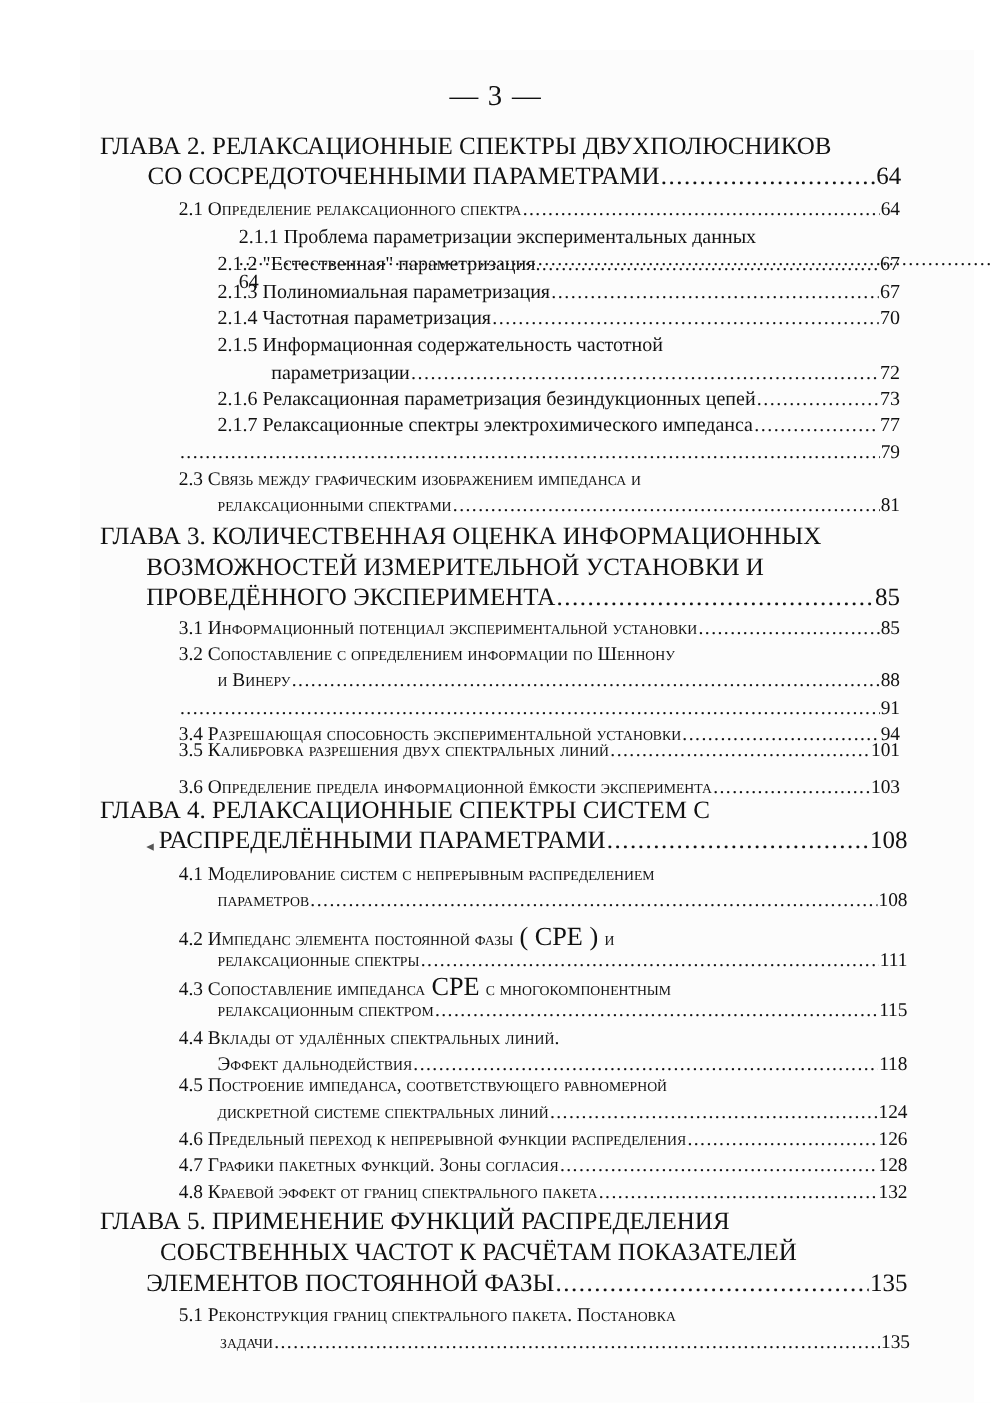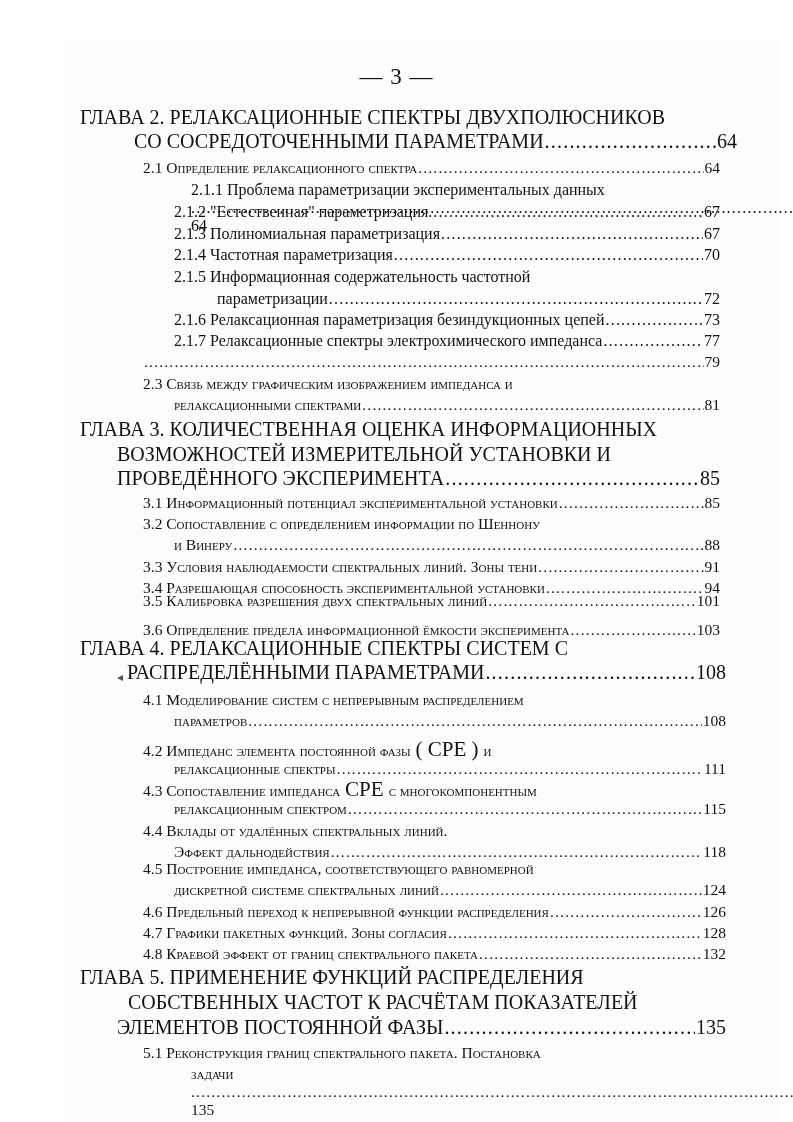--- a/index.html
+++ b/index.html
@@ -37,21 +37,21 @@
 
 <div class="page-bg"></div>
 
 <div class="page-num">— 3 —</div>
 
 <div class="toc">
 
   <div class="row chap" style="left:80px; top:106px;">
     <span class="t">ГЛАВА 2.  РЕЛАКСАЦИОННЫЕ СПЕКТРЫ ДВУХПОЛЮСНИКОВ</span>
   </div>
-  <div class="row chap" style="left:134px; top:130px; width:603px;">
+  <div class="row chap" style="left:118px; top:130px; width:603px;">
     <span class="t">СО СОСРЕДОТОЧЕННЫМИ ПАРАМЕТРАМИ</span>
     <span class="dots"></span>
     <span class="p">64</span>
   </div>
 
   <div class="row sec" style="left:143px; top:159px; width:577px;">
     <span class="t">2.1 Определение релаксационного спектра</span>
     <span class="dots"></span>
     <span class="p">64</span>
   </div>
@@ -124,21 +124,20 @@
   </div>
   <div class="row sec" style="left:143px; top:515px;">
     <span class="t">3.2 Сопоставление с определением информации  по Шеннону</span>
   </div>
   <div class="row sec" style="left:174px; top:536px; width:546px;">
     <span class="t">и Винеру</span>
     <span class="dots"></span>
     <span class="p">88</span>
   </div>
   <div class="row sec" style="left:143px; top:558px; width:577px;">
-    <span class="t">3.3 Условия  наблюдаемости спектральных линий. Зоны тени</span>
     <span class="dots"></span>
     <span class="p">91</span>
   </div>
   <div class="row sec" style="left:143px; top:579px; width:577px;">
     <span class="t">3.4 Разрешающая способность экспериментальной установки</span>
     <span class="dots"></span>
     <span class="p">94</span>
   </div>
   <div class="row sec" style="left:143px; top:592px; width:577px;">
     <span class="t">3.5 Калибровка разрешения двух спектральных линий</span>
@@ -227,18 +226,18 @@
     <span class="t">СОБСТВЕННЫХ ЧАСТОТ К РАСЧЁТАМ ПОКАЗАТЕЛЕЙ</span>
   </div>
   <div class="row chap" style="left:117px; top:1016px; width:609px;">
     <span class="t">ЭЛЕМЕНТОВ ПОСТОЯННОЙ ФАЗЫ</span>
     <span class="dots"></span>
     <span class="p">135</span>
   </div>
   <div class="row sec" style="left:143px; top:1044px;">
     <span class="t">5.1 Реконструкция границ спектрального пакета.    Постановка</span>
   </div>
-  <div class="row sec" style="left:190px; top:1065px; width:552px;flex-direction:column;">
+  <div class="row sec" style="left:176px; top:1065px; width:552px;">
     <span class="t">задачи</span>
     <span class="dots"></span>
     <span class="p">135</span>
   </div>
 </div>
 
 </body></html>

